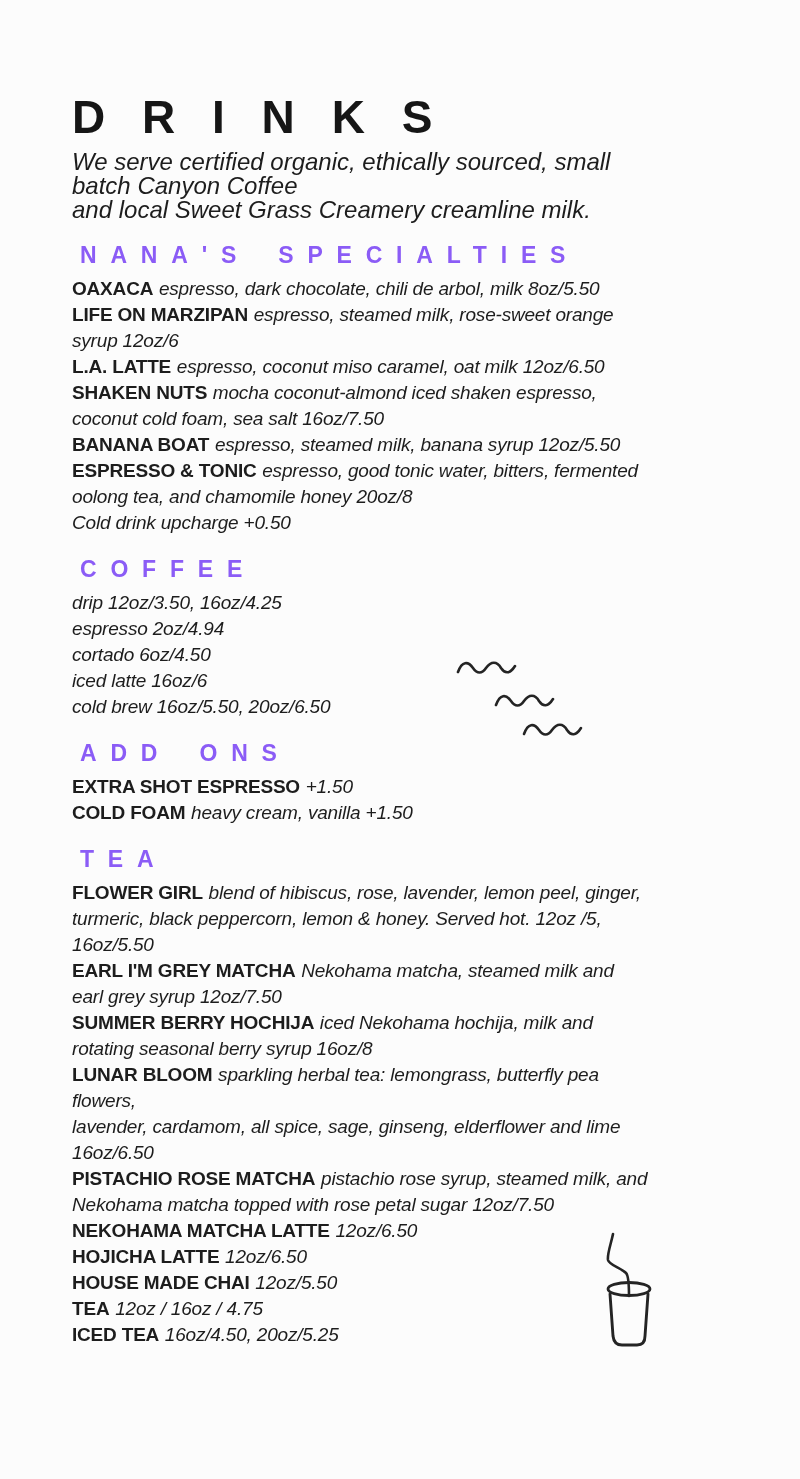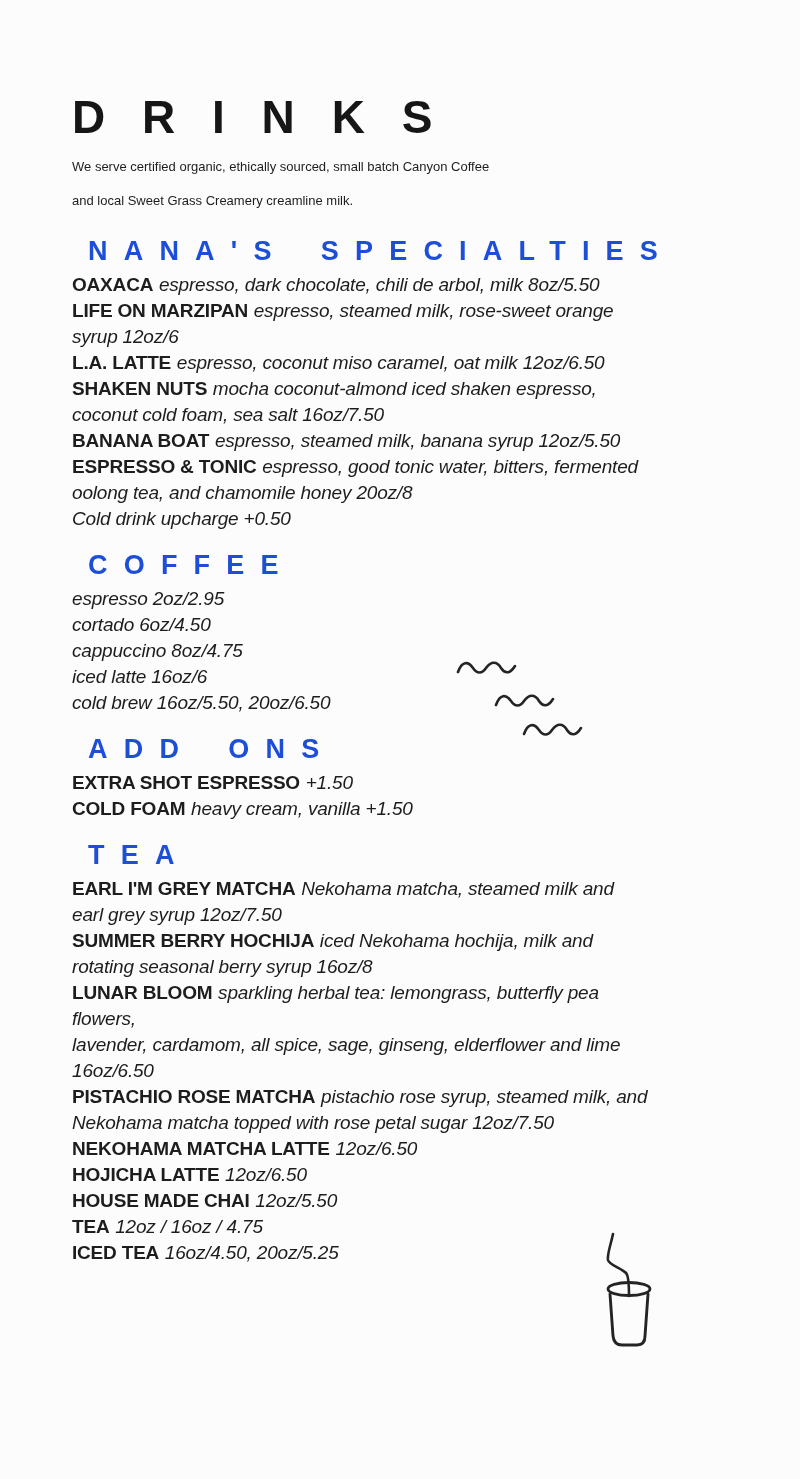--- a/index.html
+++ b/index.html
@@ -22,35 +22,36 @@
     margin:0;
     font-size:46px;
     line-height:1;
     font-weight:700;
     letter-spacing:0.8em;
     white-space:nowrap;
     color:#161616;
   }
   .menu-intro{
     margin:10px 0 0 0;
-    font-size:13px;
-    line-height:34px;
+    font-size:24px;
+    line-height:24px;
+    font-style:italic;
     white-space:pre-line;
     max-width:700px;
   }
   .menu-section{margin-top:20px;}
   .section-heading{
-    margin:0 0 7px 16px;
-    font-size:27px;
+    margin:0 0 7px 8px;
+    font-size:23px;
     line-height:27px;
     font-weight:700;
     letter-spacing:0.6em;
     word-spacing:0.35em;
     white-space:nowrap;
-    color:#1d4ed8;
+    color:#8b5cf6;
   }
   .section-items{margin:0;}
   .menu-item{
     margin:0;
     font-size:19px;
     line-height:26px;
     letter-spacing:-0.01em;
   }
   .item-name{
     font-weight:700;
@@ -108,33 +109,33 @@
 
   <p class="menu-item">
     <span class="item-desc">Cold drink upcharge +0.50</span>
   </p>
 </div>
   </section>
 
   <section class="menu-section">
     <h2 class="section-heading">COFFEE</h2>
     <div class="section-items">
-
-  <p class="menu-item">
-    <span class="item-desc">espresso 2oz/2.95</span>
+  <p class="menu-item">
+    <span class="item-desc">drip 12oz/3.50, 16oz/4.25</span>
+  </p>
+
+  <p class="menu-item">
+    <span class="item-desc">espresso 2oz/4.94</span>
   </p>
 
 
   <p class="menu-item">
     <span class="item-desc">cortado 6oz/4.50</span>
   </p>
 
-  <p class="menu-item">
-    <span class="item-desc">cappuccino 8oz/4.75</span>
-  </p>
 
 
   <p class="menu-item">
     <span class="item-desc">iced latte 16oz/6</span>
   </p>
 
   <p class="menu-item">
     <span class="item-desc">cold brew 16oz/5.50, 20oz/6.50</span>
   </p>
 </div>
@@ -150,20 +151,24 @@
 
   <p class="menu-item">
     <span class="item-name">COLD FOAM</span><span class="item-desc">heavy cream, vanilla +1.50</span>
   </p>
 </div>
   </section>
 
   <section class="menu-section">
     <h2 class="section-heading">TEA</h2>
     <div class="section-items">
+  <p class="menu-item">
+    <span class="item-name">FLOWER GIRL</span><span class="item-desc">blend of hibiscus, rose, lavender, lemon peel, ginger,
+turmeric, black peppercorn, lemon &amp; honey. Served hot. 12oz /5, 16oz/5.50</span>
+  </p>
 
   <p class="menu-item">
     <span class="item-name">EARL I'M GREY MATCHA</span><span class="item-desc">Nekohama matcha, steamed milk and
 earl grey syrup 12oz/7.50</span>
   </p>
 
   <p class="menu-item">
     <span class="item-name">SUMMER BERRY HOCHIJA</span><span class="item-desc">iced Nekohama hochija, milk and
 rotating seasonal berry syrup 16oz/8</span>
   </p>

